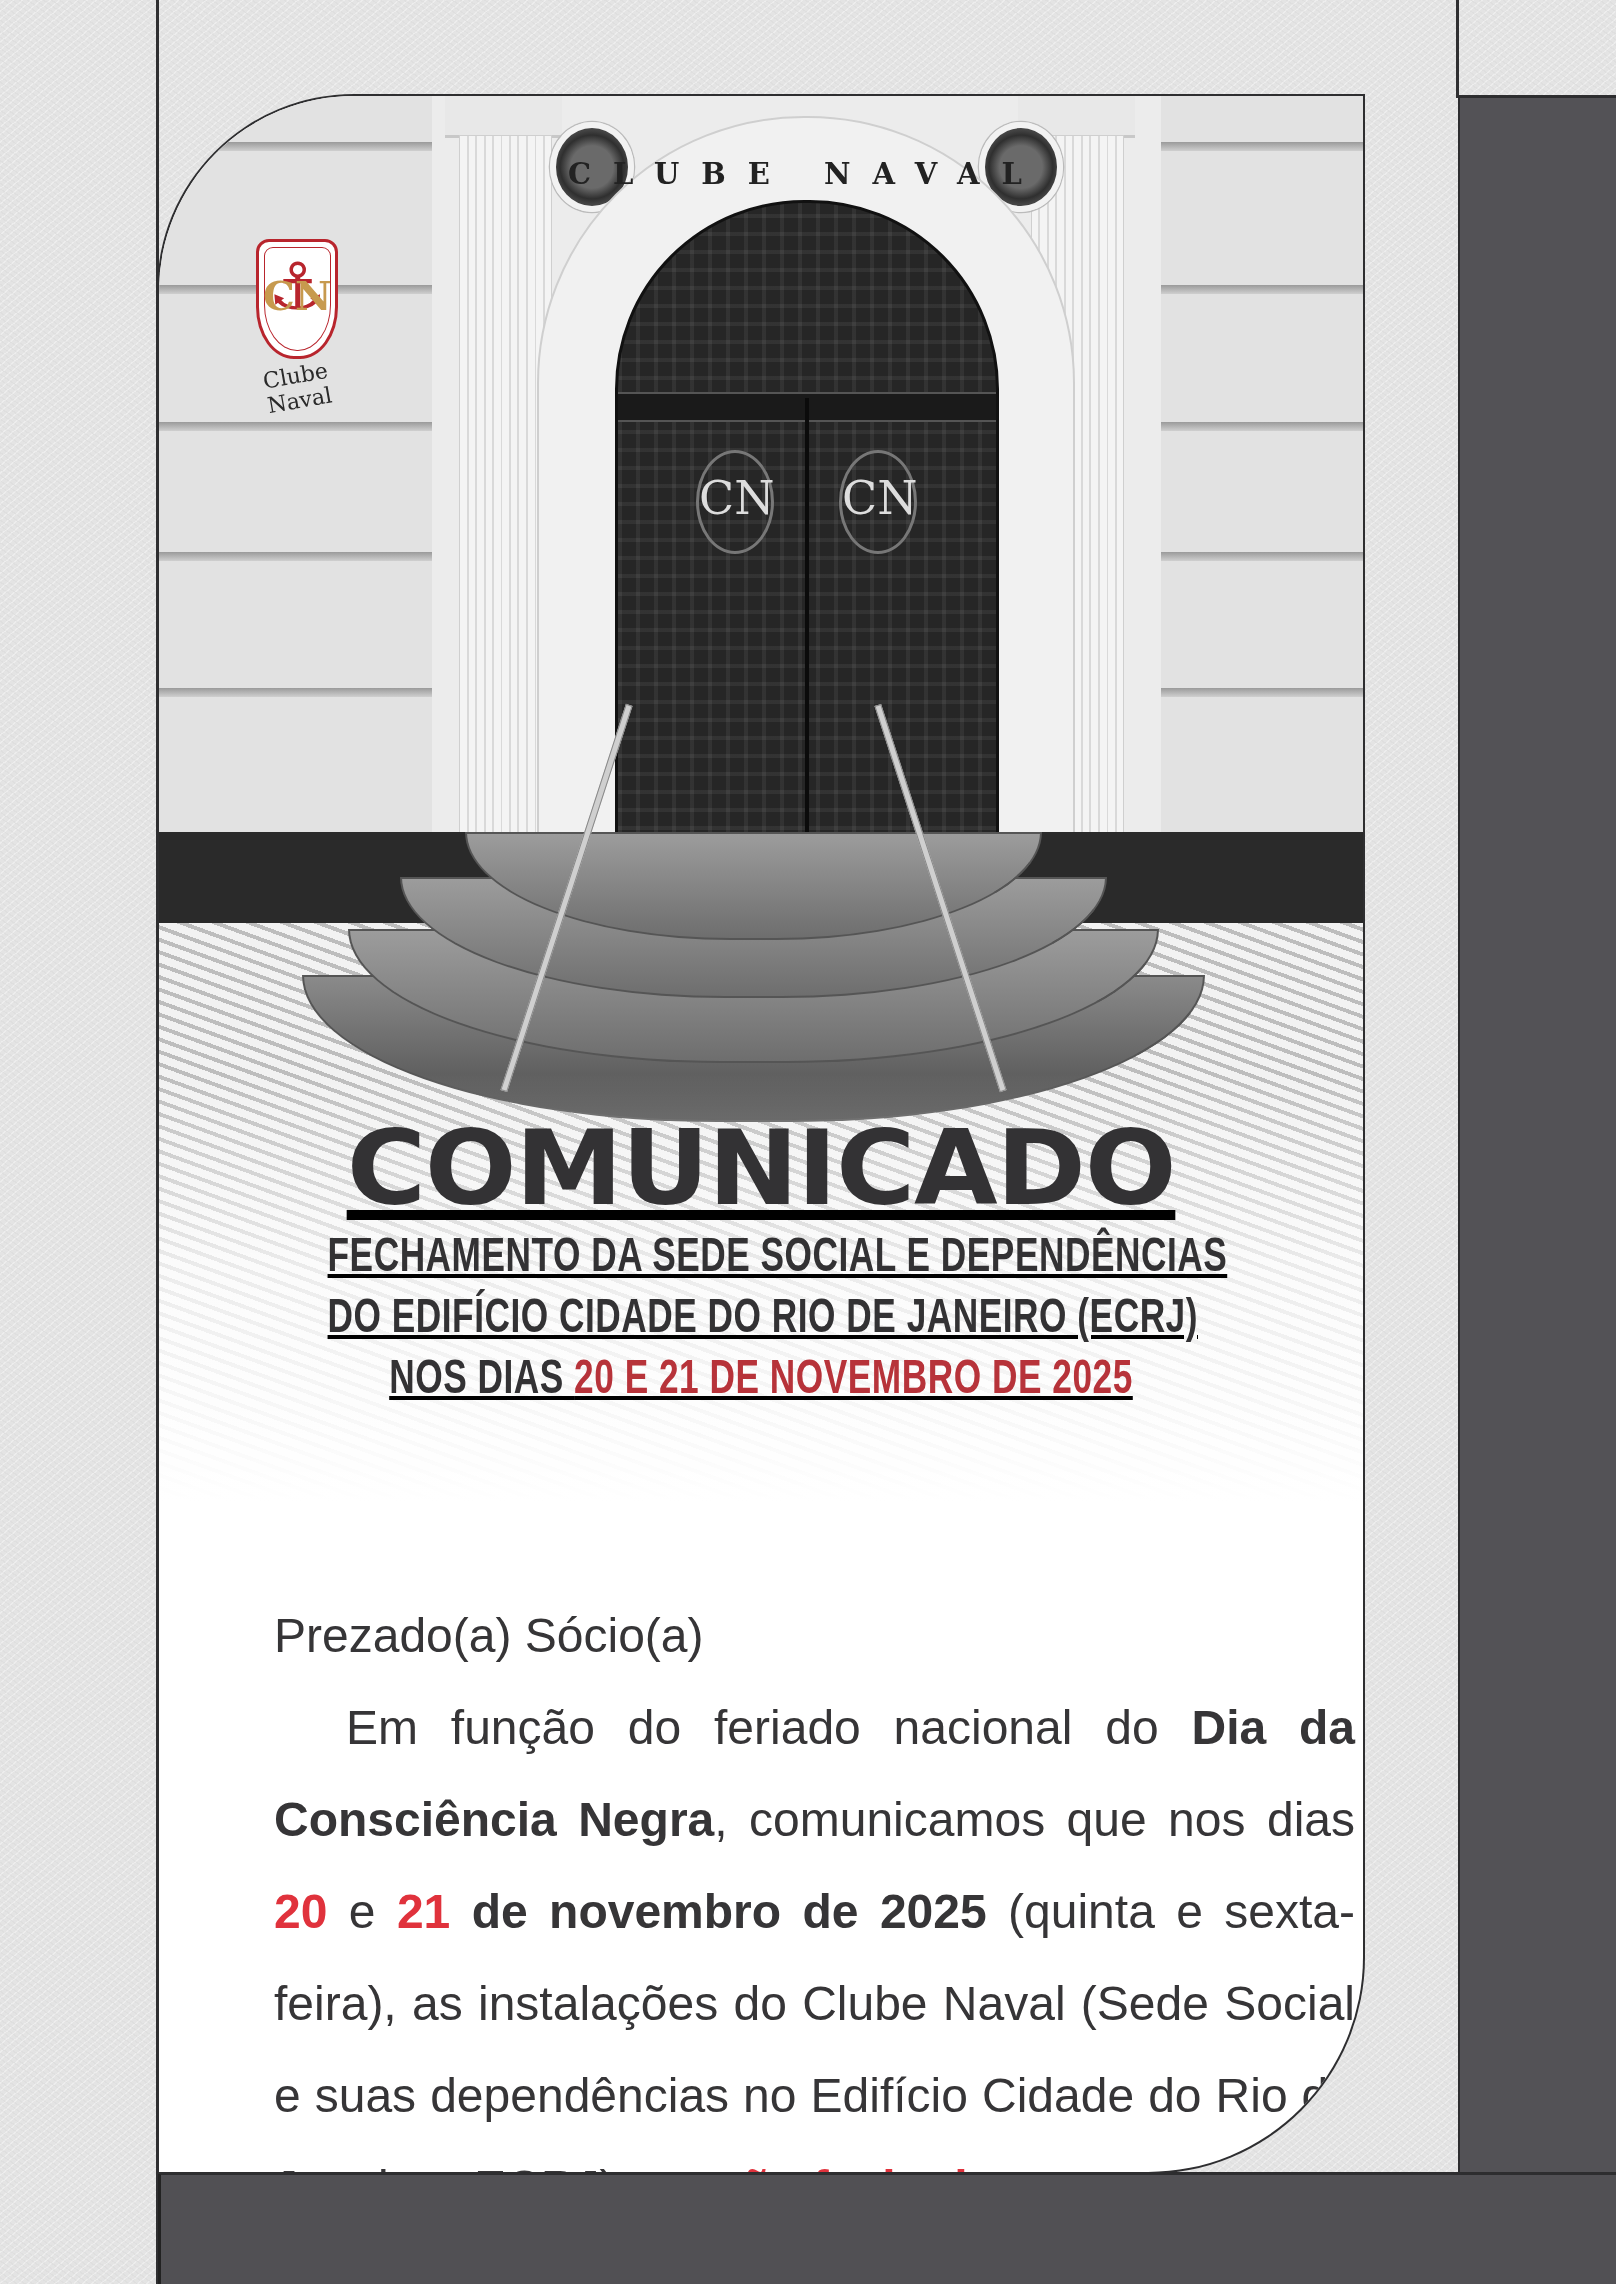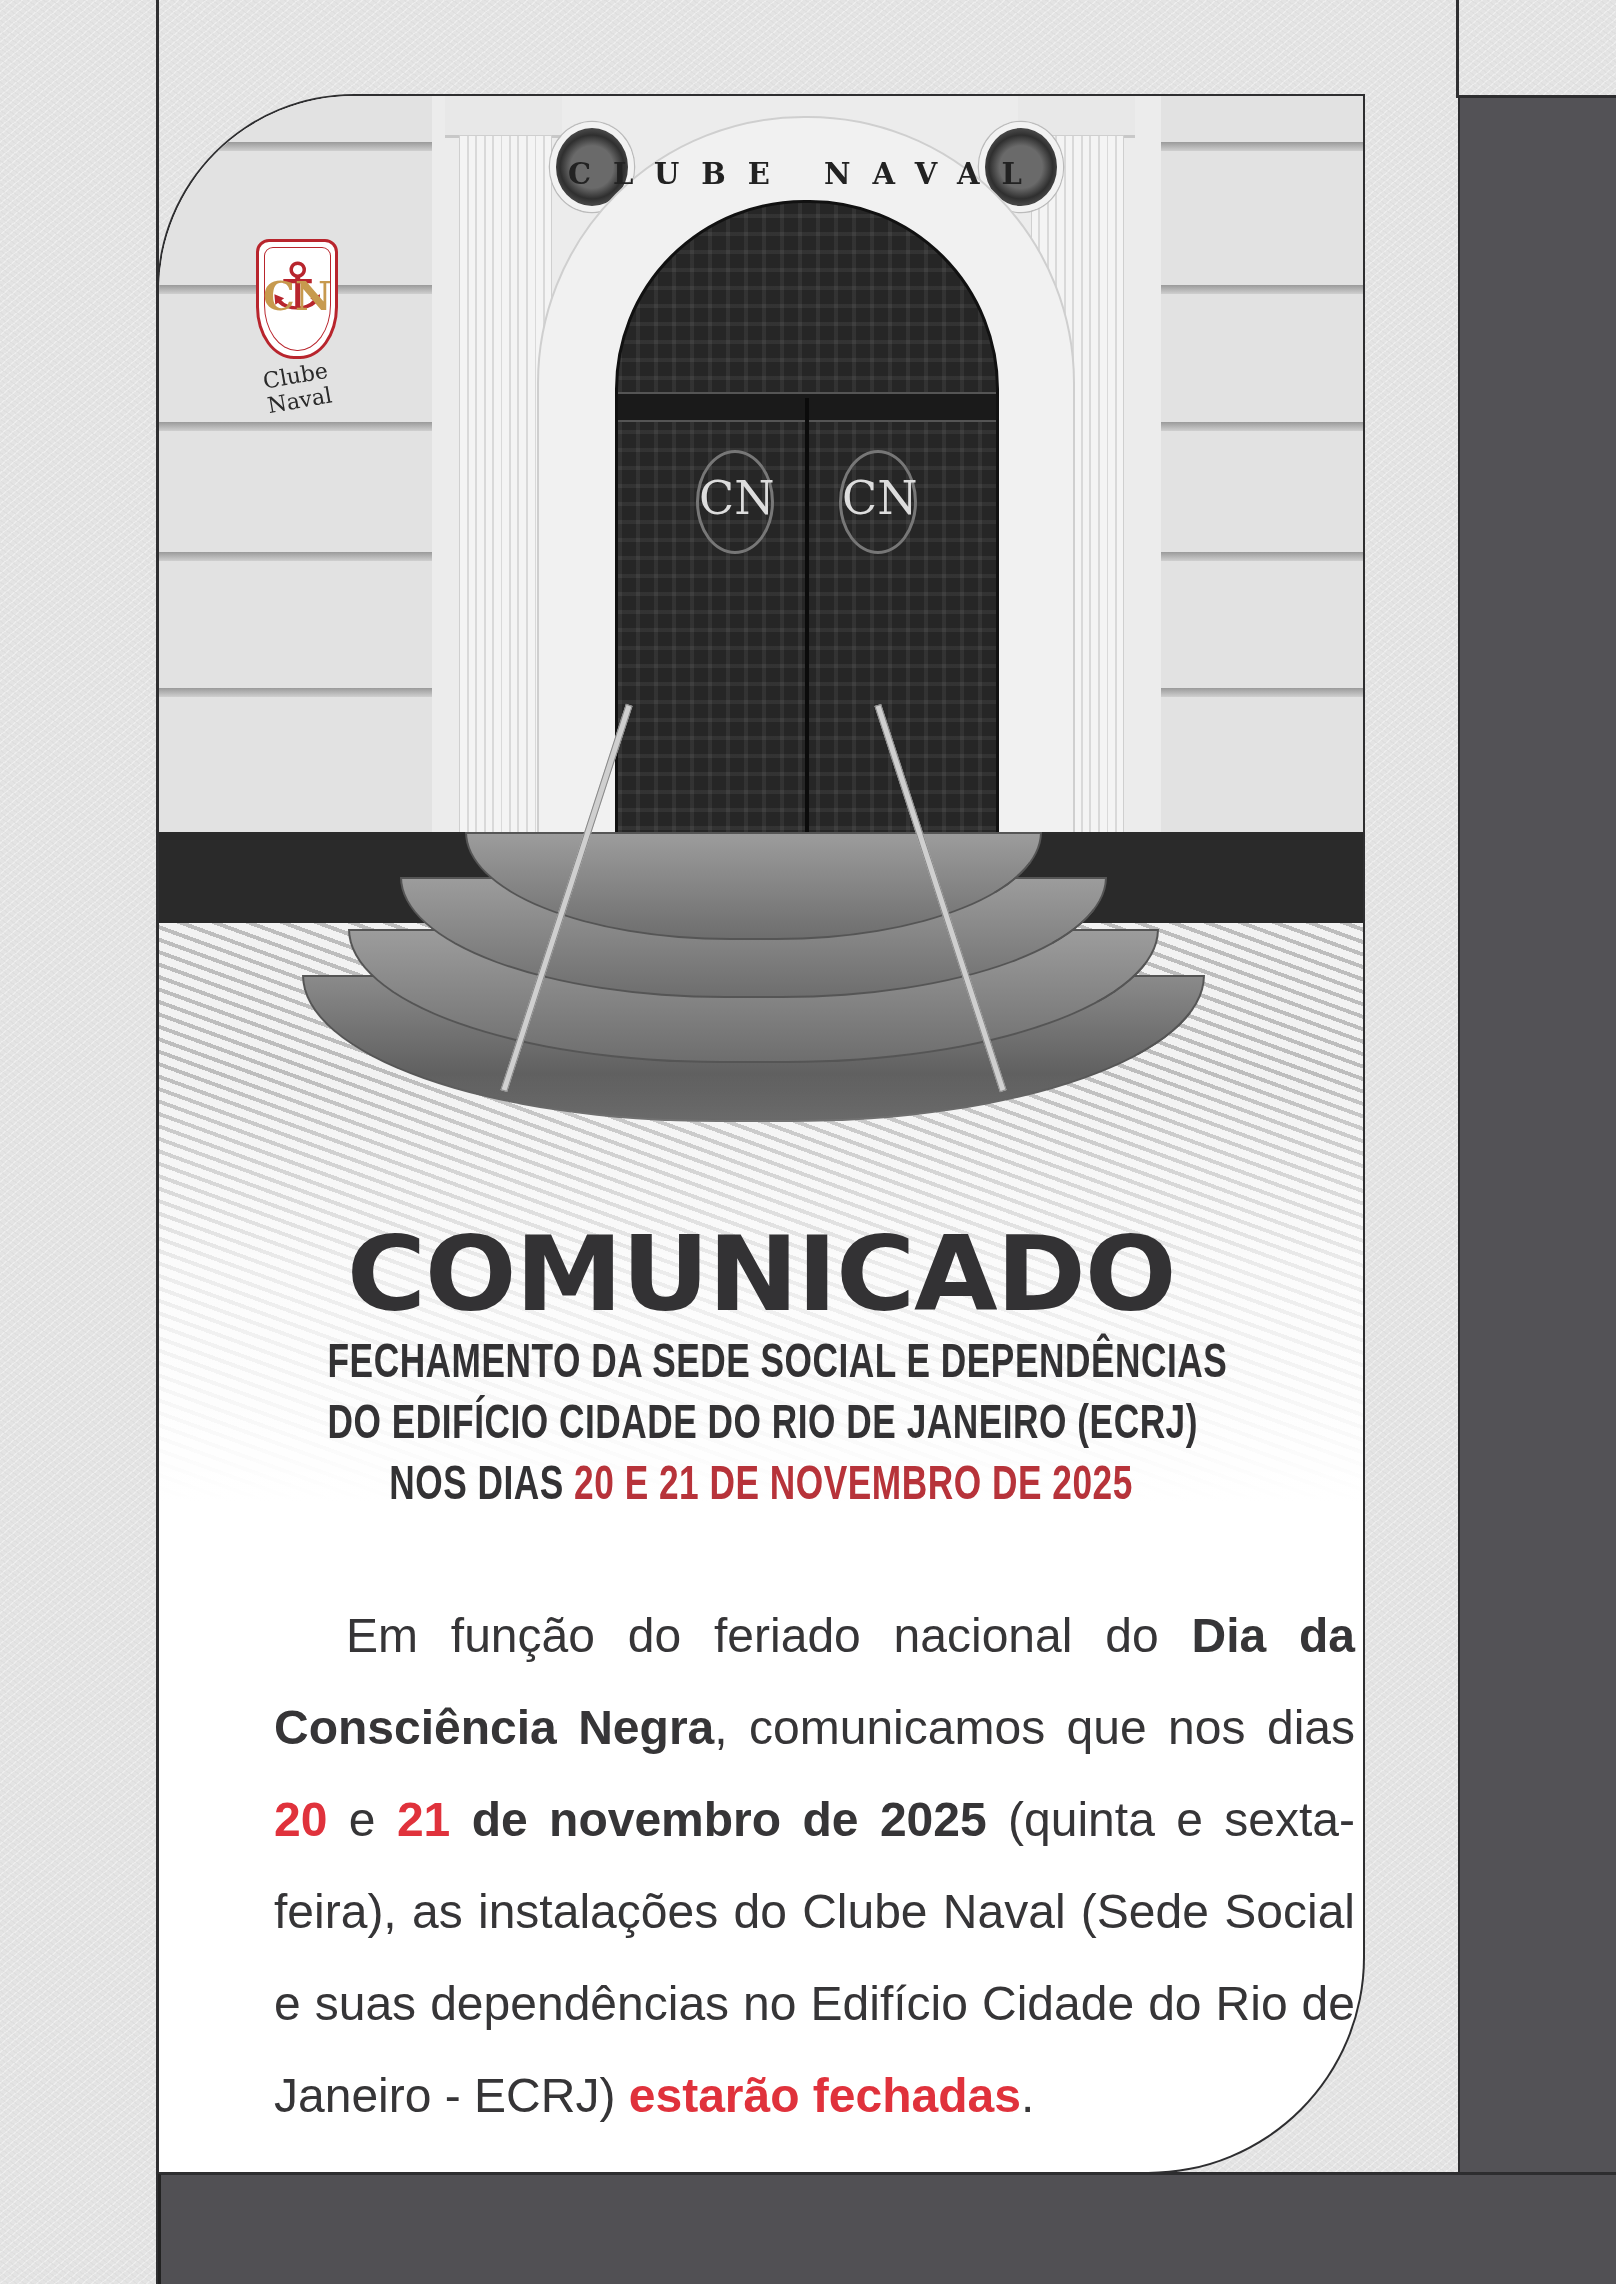--- a/index.html
+++ b/index.html
@@ -62,21 +62,21 @@
   
   .logo { position:absolute; left:83px; top:143px; width:111px; }
   .crest { width:76px; height:114px; margin-left:14.3px; position:relative;
     background:#fff; border:3.9px solid #b8252d; border-radius:13px 13px 38px 38px / 13px 13px 52px 52px; }
   .crest-inner { position:absolute; inset:4.6px; border:1.3px solid #b8252d; border-radius:9px 9px 33px 33px / 9px 9px 46px 46px; }
   .anchor-glyph { position:absolute; left:0; right:0; top:9px; text-align:center; color:#b8252d; font-size:65px; line-height:72px; font-family:"DejaVu Sans", sans-serif; }
   .cn-glyph { position:absolute; left:0; right:0; top:30px; text-align:center; color:#c79a4e; font-size:40px; font-weight:bold; font-family:"DejaVu Serif", serif; }
   .logo-word { display:block; margin-top:3.9px; text-align:center; font-family:"DejaVu Serif", serif; font-size:22px; color:#2a2a2a; transform:rotate(-10deg); }
 
   
-  .headline { position:absolute; left:0; right:0; top:1123px; text-align:center; }
+  .headline { position:absolute; left:0; right:0; top:1017px; text-align:center;text-decoration:underline; }
   .title { font-family:"DejaVu Sans", sans-serif; font-weight:bold; font-size:103px; letter-spacing:-1.3px; color:#333234; line-height:111px; transform:scaleX(1.05); }
   .sub { font-family:"Liberation Sans", sans-serif; font-weight:bold; font-size:49px; color:#333234; line-height:61px; transform:scaleX(0.72); white-space:nowrap; letter-spacing:0.7px; }
   .sub .red { color:#b7333a; }
 
   
   .body { position:absolute; left:115px; width:1081px; top:1494px;
     font-family:"Liberation Sans", sans-serif; font-size:48px; line-height:92px; color:#363537; }
   .body p { margin:0; text-align:justify; }
   .indent { display:inline-block; width:72px; }
   .bold { font-weight:bold; }
@@ -141,16 +141,17 @@
   <div class="headline">
     <div class="title">COMUNICADO</div>
     <div class="sub">FECHAMENTO DA SEDE SOCIAL E DEPENDÊNCIAS</div>
     <div class="sub">DO EDIFÍCIO CIDADE DO RIO DE JANEIRO (ECRJ)</div>
     <div class="sub">
       <span>NOS DIAS </span><span class="red">20 E 21 DE NOVEMBRO DE 2025</span>
     </div>
   </div>
 
   <div class="body">
+    <p>Prezado(a) Sócio(a)</p>
     <p><span class="indent"></span><span>Em função do feriado nacional do </span><span class="bold">Dia da Consciência Negra</span><span>, comunicamos que nos dias </span><span class="red2">20</span><span> e </span><span class="red2">21</span><span class="bold"> de novembro de 2025</span><span> (quinta e sexta-feira), as instalações do Clube Naval (Sede Social e suas dependências no Edifício Cidade do Rio de Janeiro - ECRJ) </span><span class="red2">estarão fechadas</span><span>.</span></p>
   </div>
 </div>
 
 
 </body></html>

